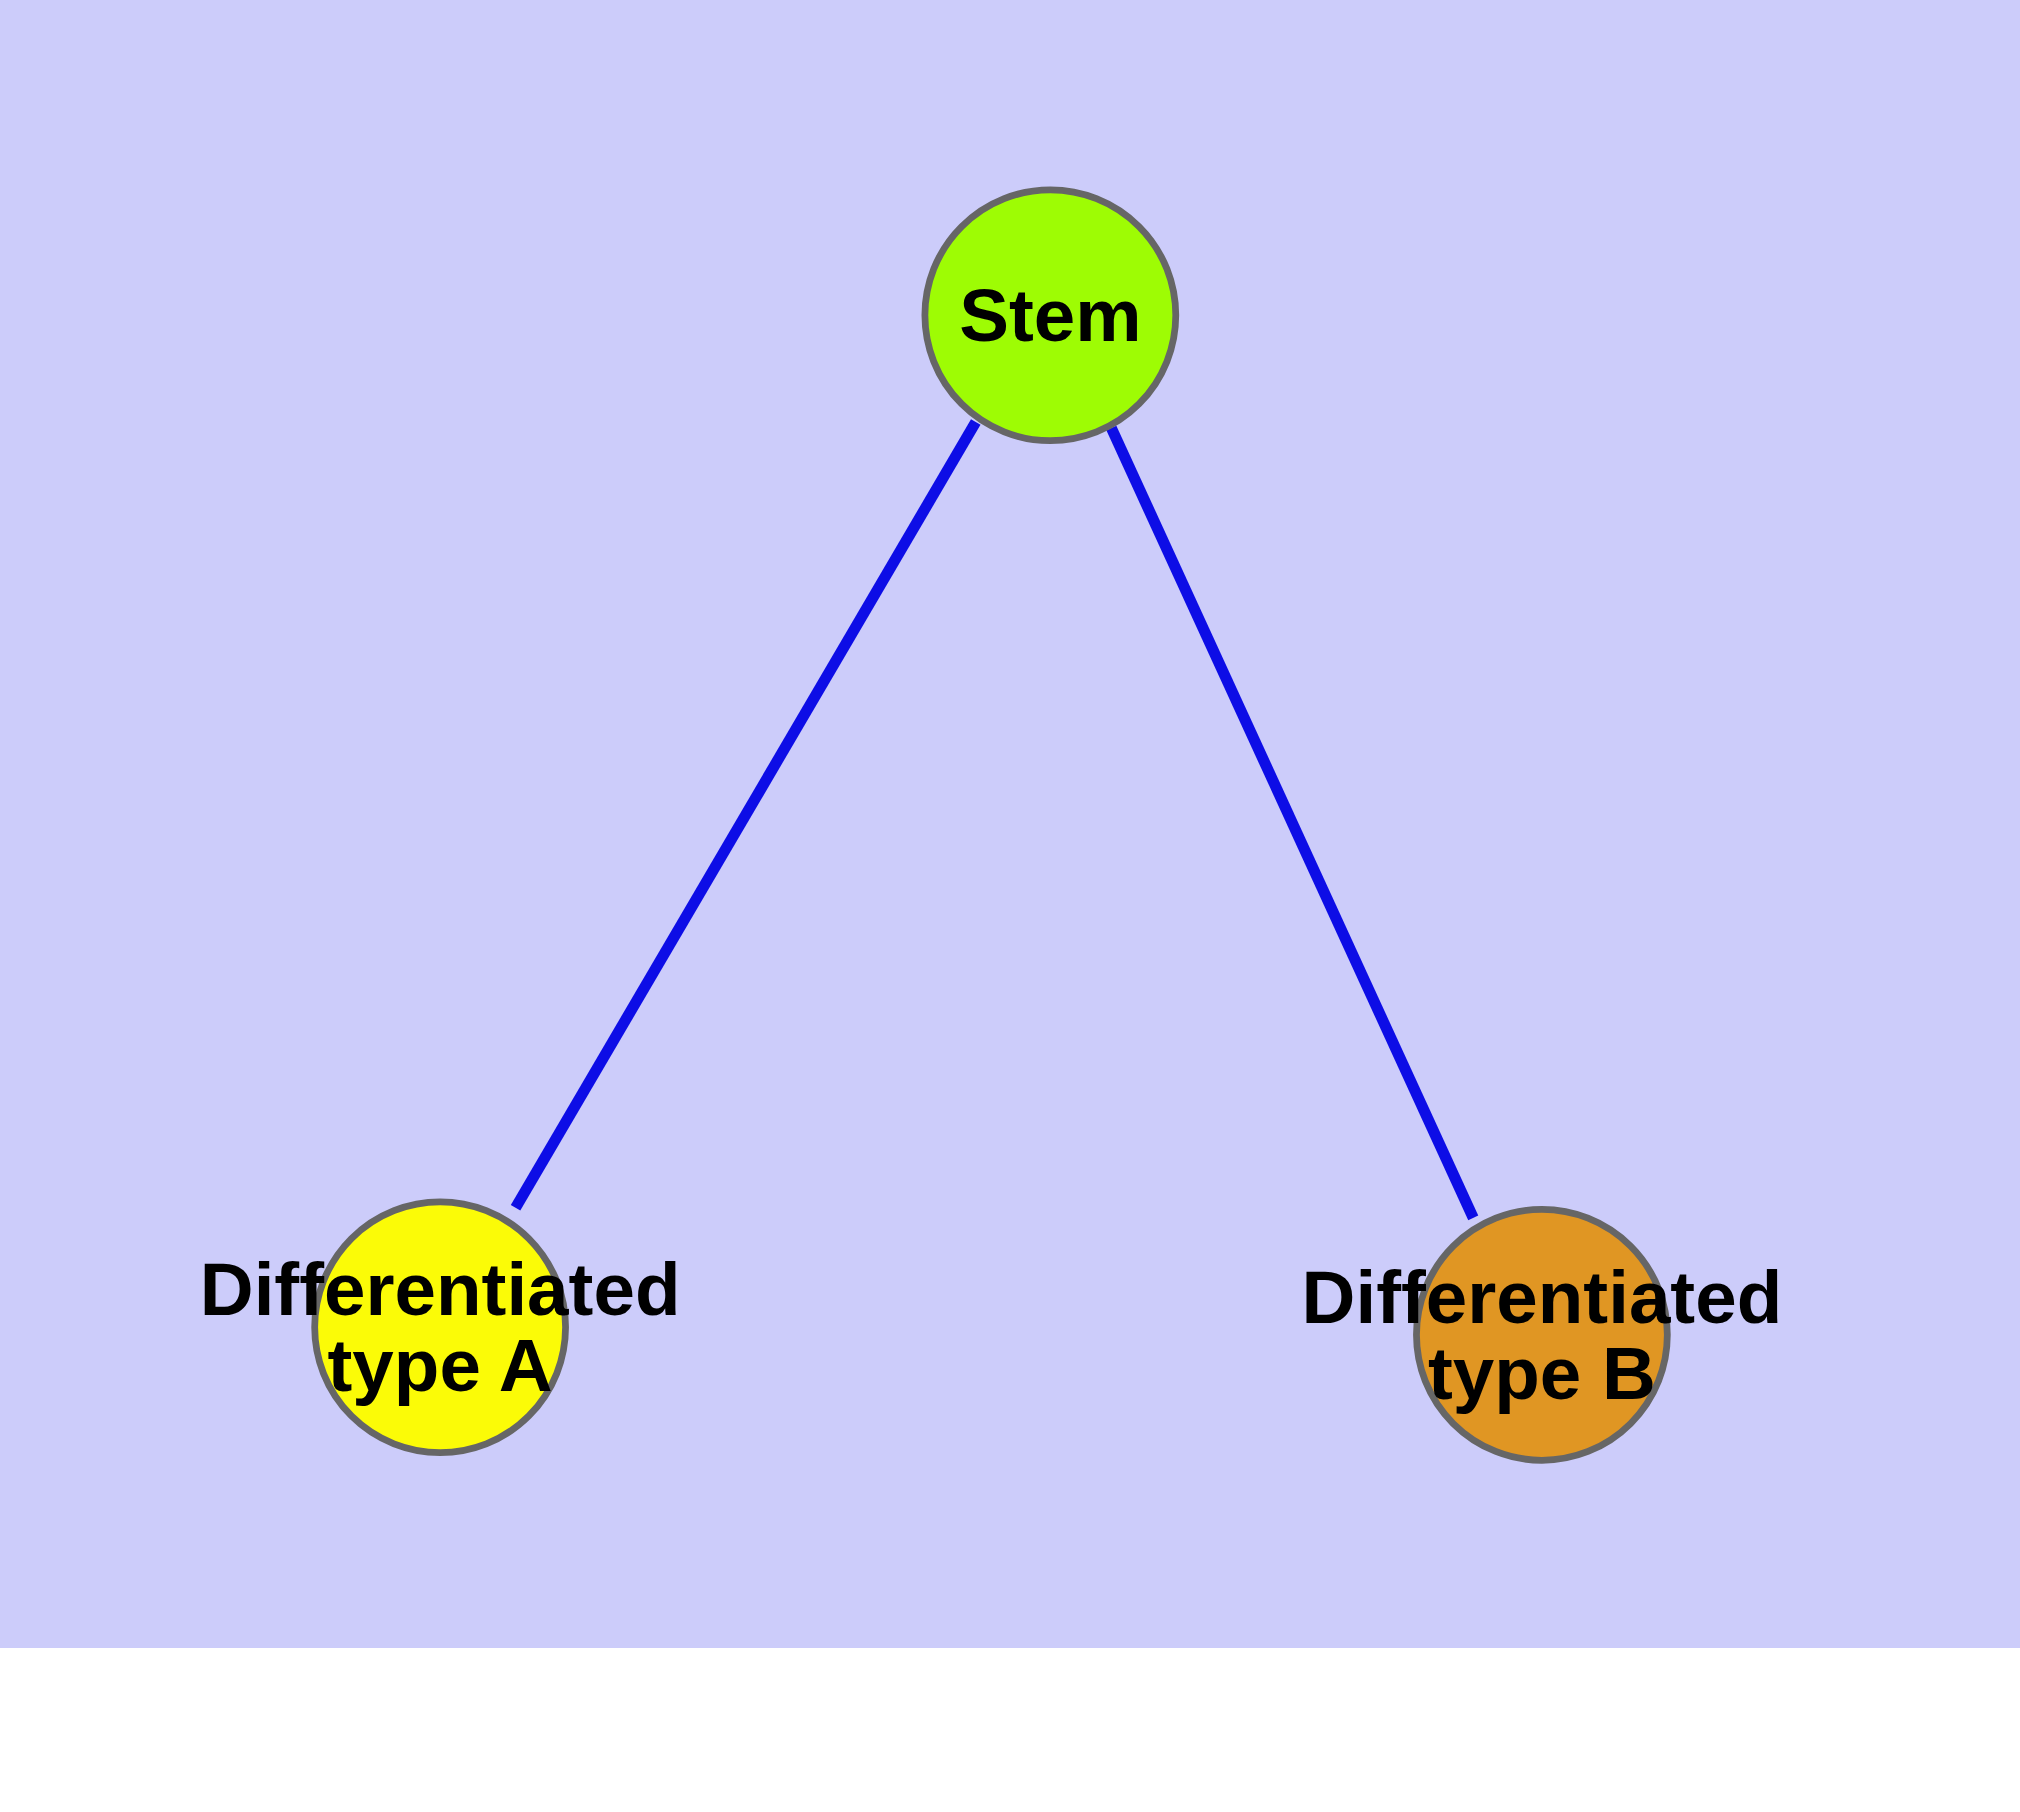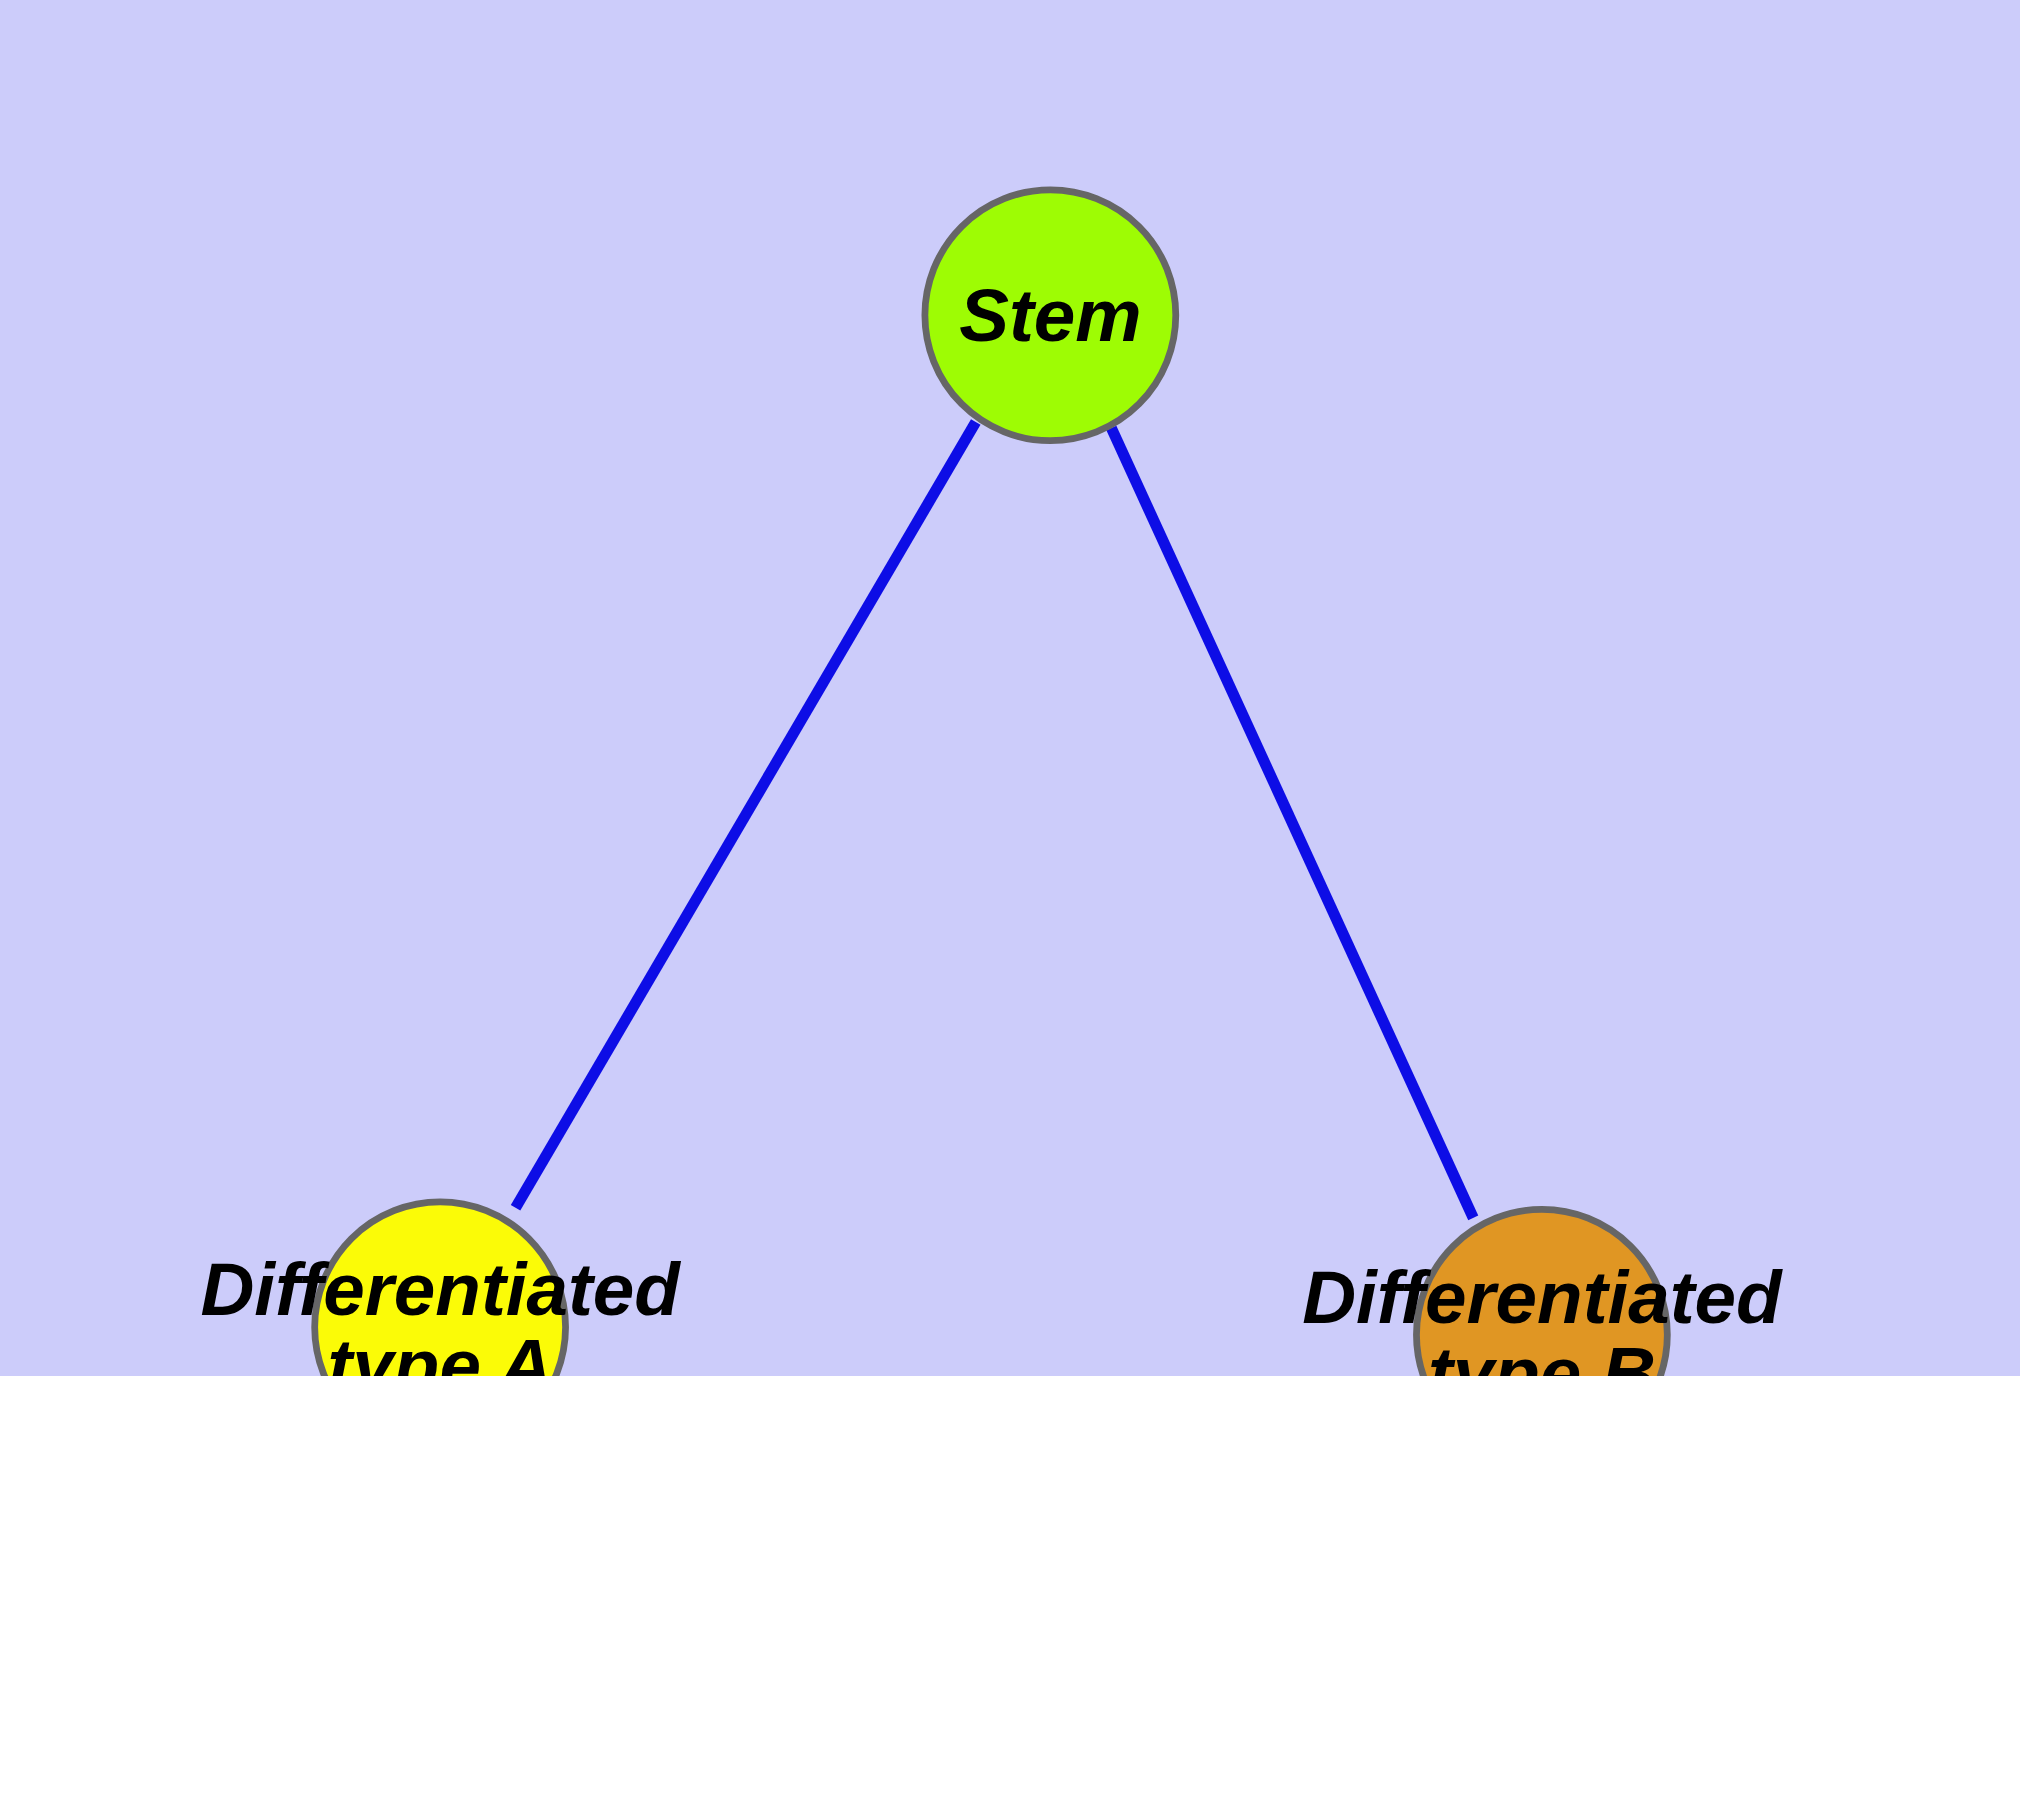--- a/index.html
+++ b/index.html
@@ -3,24 +3,23 @@
 <meta charset="utf-8">
 <style>
   html, body {
     margin: 0;
     padding: 0;
     background: #ffffff;
   }
   #canvas {
     position: relative;
     width: 2021px;
-    height: 1376px;
+    height: 1648px;
     overflow: hidden;
     font-family: "Liberation Sans", sans-serif;
-    font-style: italic;
   }
   #graph-svg {
     position: absolute;
     top: 0;
     left: 0;
     width: 2021px;
     height: 1812px;
     display: block;
   }
   .node-label {

